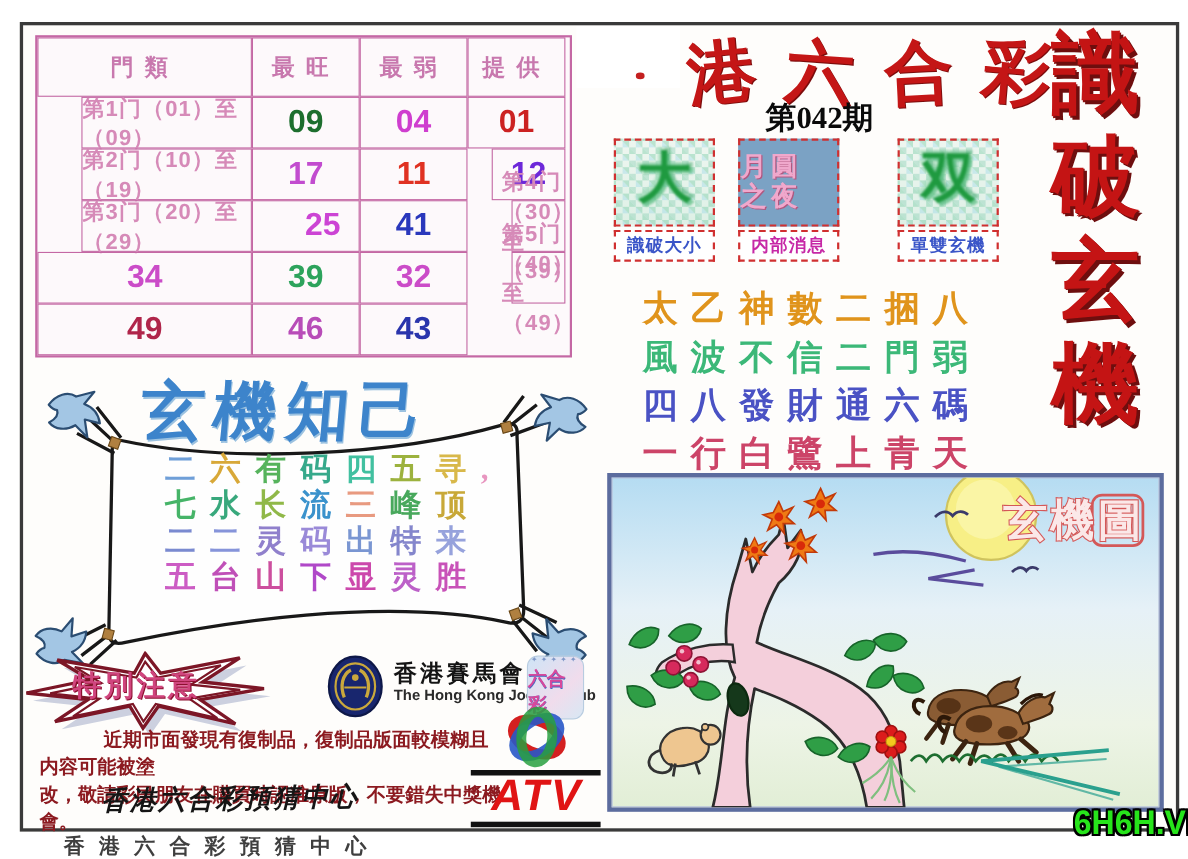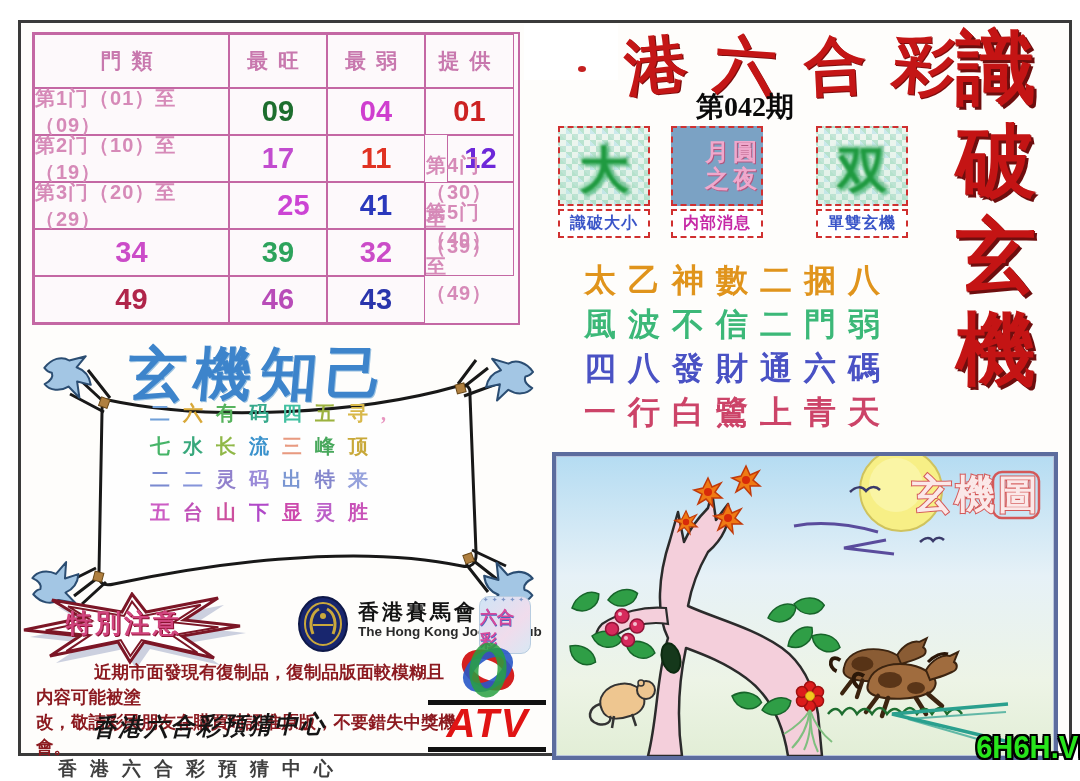--- a/index.html
+++ b/index.html
@@ -8,28 +8,28 @@
   .abs{position:absolute;}
 
   
   .frame{left:18px;top:20px;width:1048px;height:730px;border:3px solid #3a3a3a;background:#fefdfb;}
 
   
   .tbl{left:32px;top:32px;width:484px;display:grid;grid-template-columns:195px 98px 98px 89px;
        grid-template-rows:54px repeat(5,47px);border:2px solid #c468a4;background:#fdf9fb;}
   .tbl>div{border:1px solid #c468a4;display:flex;align-items:center;justify-content:center;}
   .th{font-family:"Liberation Serif",serif;font-size:21px;font-weight:600;color:#c878ae;letter-spacing:10px;}
-  .rowlab{font-size:20px;font-weight:700;color:#d68ab8;letter-spacing:1px;}
+  .rowlab{font-size:20px;font-weight:700;color:#d68ab8;letter-spacing:1px;margin-left:40px;}
   .val{font-size:29px;font-weight:800;}
 
   
   .zj-title{left:128px;top:336px;font-size:58px;font-weight:800;color:#3d84cb;letter-spacing:8px;
             transform:skewX(-5deg);font-family:"Liberation Serif",serif;text-shadow:1px 1px 0 #9cc2e0;}
   .banner-svg{left:30px;top:352px;}
-  .banner-poem{left:150px;top:397px;width:330px;font-size:20px;font-weight:800;letter-spacing:13px;
+  .banner-poem{left:150px;top:410px;width:330px;font-size:28px;font-weight:800;letter-spacing:13px;
                line-height:33px;font-family:"Liberation Serif",serif;}
   .banner-poem div{white-space:nowrap;}
 
   
   .star-svg{left:22px;top:592px;}
   .star-text{left:66px;top:606px;font-size:26px;font-weight:800;color:#d0457e;letter-spacing:3px;
              text-shadow:1px 1px 0 #8c1030;}
   .jc-logo{left:296px;top:594px;}
   .jc-cn{left:358px;top:598px;font-size:21px;font-weight:800;color:#141414;letter-spacing:3px;}
   .jc-en{left:358px;top:624px;font-size:13.5px;font-weight:600;color:#2a2a2a;}
@@ -58,21 +58,21 @@
               text-shadow:1px 1px 0 #7c0c0c;}
   .main-title span{display:inline-block;}
   .main-title span:nth-child(1){transform:rotate(-6deg);}
   .main-title span:nth-child(2){transform:rotate(4deg);}
   .main-title span:nth-child(3){transform:rotate(-3deg);}
   .main-title span:nth-child(4){transform:rotate(5deg);}
   .issue{left:655px;top:88px;width:180px;text-align:center;font-size:28px;font-weight:900;color:#0a0a0a;
          font-family:"Liberation Serif",serif;}
 
   .tipbox{width:92px;display:flex;flex-direction:column;gap:3px;}
-  .tipbox .content{height:76px;border:2px dashed #d03030;display:flex;align-items:flex-end;justify-content:center;}
+  .tipbox .content{height:76px;border:2px dashed #d03030;display:flex;align-items:flex-start;justify-content:center;}
   .tipbox .label{height:25px;border:2px dashed #d03030;background:#fff;display:flex;align-items:center;
                  justify-content:center;font-size:16px;font-weight:800;letter-spacing:1px;}
   .mosaic{background:
       linear-gradient(45deg,rgba(110,200,160,.4) 25%,transparent 25%,transparent 75%,rgba(110,200,160,.4) 75%),
       linear-gradient(45deg,rgba(140,210,230,.35) 25%,transparent 25%,transparent 75%,rgba(120,200,170,.35) 75%),
       linear-gradient(#eef6f0,#def0e6);
       background-size:12px 12px,12px 12px,100% 100%;background-position:0 0,6px 6px,0 0;}
   .mosaic-char{font-size:50px;font-weight:900;color:#1f9a40;filter:blur(1.1px);
       text-shadow:3px 3px 0 rgba(90,190,130,.75),-3px -3px 0 rgba(160,220,185,.65),3px -3px 0 rgba(70,170,110,.5);}
   .moonbox{background:#7ba2c4;flex-direction:column !important;line-height:27px;}
@@ -82,21 +82,21 @@
 
   .rpoem{left:584px;top:258px;width:380px;display:flex;flex-direction:column;}
   .rpoem div{height:44px;line-height:44px;font-size:32px;font-weight:800;letter-spacing:12px;
              white-space:nowrap;font-family:"Liberation Serif",serif;text-shadow:0 0 3px #fff,1px 1px 1px rgba(255,255,255,.8);}
 
   .vtitle{left:948px;top:28px;width:96px;display:flex;flex-direction:column;align-items:center;gap:14px;
           font-size:80px;font-weight:900;color:#c41414;line-height:1;font-family:"Liberation Serif",serif;
           text-shadow:3px 3px 0 #6e0e0e,1px 1px 0 #8a1010;}
 
   
-  .pic{left:552px;top:452px;width:506px;height:308px;border:4px solid #5c6c9e;box-sizing:border-box;
+  .pic{left:552px;top:430px;width:506px;height:308px;border:4px solid #5c6c9e;box-sizing:border-box;
        box-shadow:inset 0 0 0 1px #b8c4dc;overflow:hidden;
        background:linear-gradient(180deg,#b5dcf2 0%,#e6f1f7 40%,#edf4e6 75%,#e2eed6 100%);}
 
   .footer{left:58px;top:756px;font-size:19px;font-weight:600;color:#3f3f3f;letter-spacing:13px;}
   .wm{left:972px;top:730px;font-size:31px;font-weight:900;color:#27e51b;transform:scaleX(.94);
       text-shadow:2px 0 #000,-2px 0 #000,0 2px #000,0 -2px #000,2px 2px #000,-2px -2px #000,2px -2px #000,-2px 2px #000;}
 </style>
 </head>
 <body>
 

